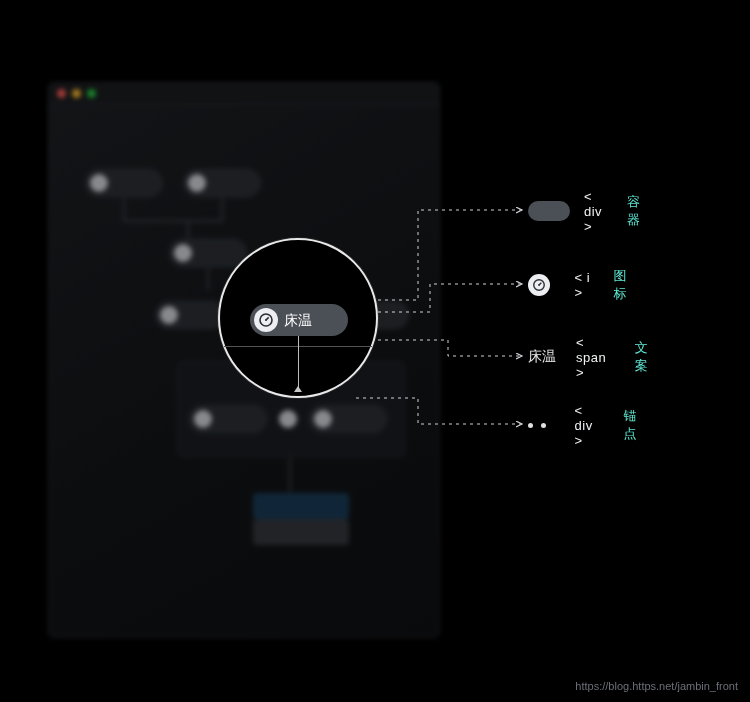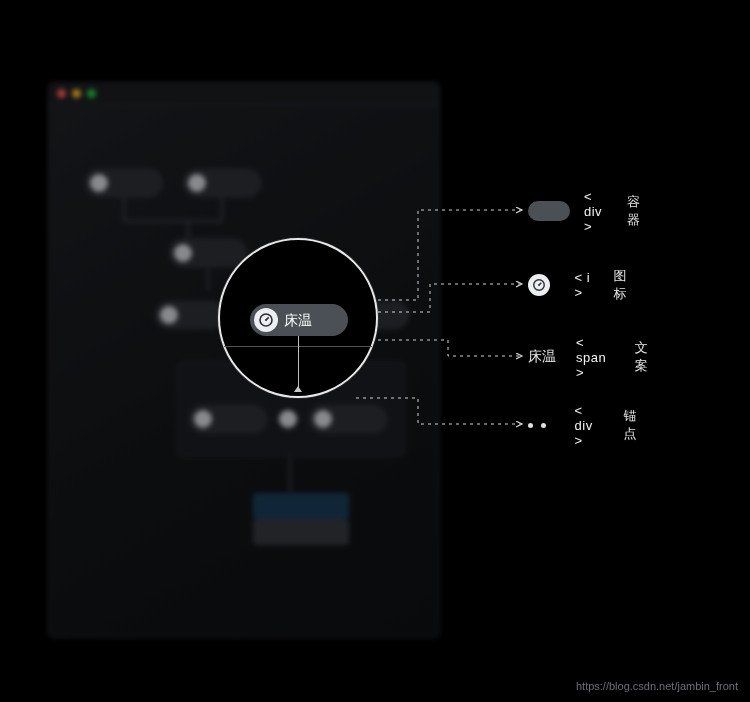--- a/index.html
+++ b/index.html
@@ -104,21 +104,21 @@
   .anchor-baseline {
     position: absolute; left: 4px; right: 4px; top: 106px; height: 1px;
     background: #555;
   }
 
   
   .legend { position: absolute; left: 528px; top: 197px; color: #dcdcdc; }
   .legend-row { position: absolute; display: flex; align-items: center; gap: 14px; height: 28px; }
   .legend-row .sample { width: 48px; display: flex; align-items: center; justify-content: flex-start; }
   .legend-row .tag { letter-spacing: 0.5px; color: #f0f2f4; }
-  .legend-row .desc { color: #e5e5e5; margin-left: 6px; }
+  .legend-row .desc { color: #5eead4; margin-left: 6px; }
 
   .sample-pill {
     width: 42px; height: 20px; border-radius: 10px; background: #4b4f56;
   }
   .sample-icon {
     width: 22px; height: 22px; border-radius: 50%; background: #eceef1; position: relative;
   }
   .sample-icon svg { position: absolute; left: 4px; top: 4px; width: 14px; height: 14px; }
   .sample-text { color: #e8e8e8; font-size: 14px; }
   .sample-anchors { display: flex; gap: 8px; }
@@ -249,13 +249,13 @@
         <div class="a"></div>
           <div class="a"></div>
       </div>
     </div>
     <span class="tag">&lt; div &gt;</span>
     <span class="desc">锚点</span>
   </div>
 
 </div>
 
-<div class="source-credit">https://blog.csdn.net/jambin_front</div>
+<div class="source-credit">https://blog.https.net/jambin_front</div>
 
 </body></html>

